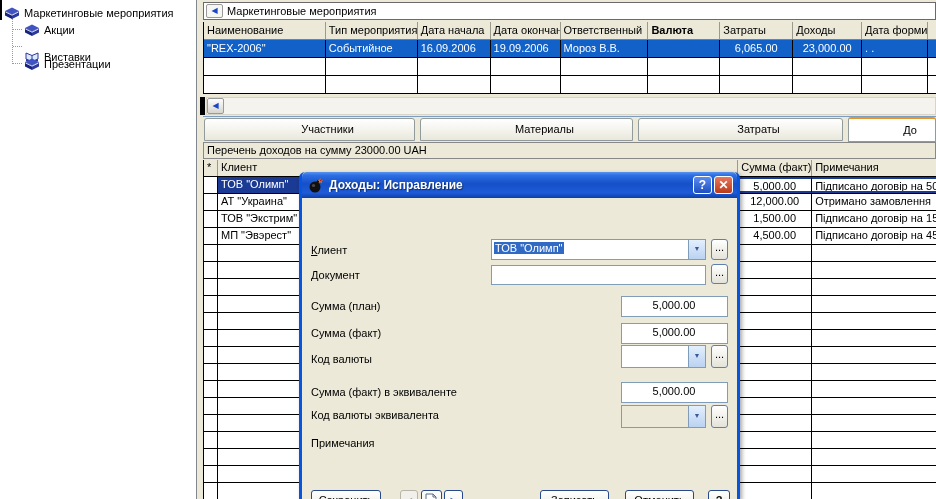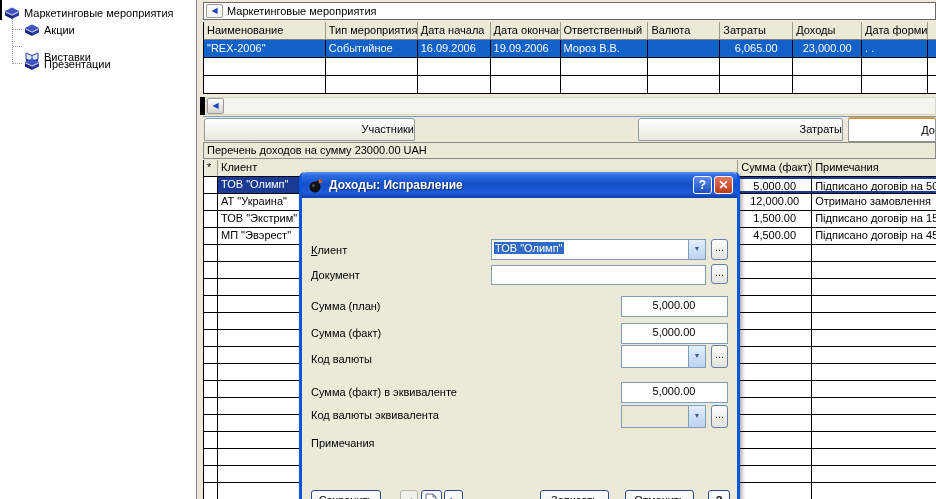--- a/index.html
+++ b/index.html
@@ -27,29 +27,29 @@
 
   
   #top-grid { left:203px; top:22px; width:733px; border-left:1px solid #000; }
   .tg-row { display:flex; height:18px; border-bottom:1px solid #000; background:#fff; }
   .tg-head { background:#ECE9D8; border-bottom:1px solid #808080; }
   .tg-cell { height:100%; padding:2px 3px 0 3px; overflow:hidden; white-space:nowrap; border-right:1px solid #000; }
   .tg-head .tg-cell { border-right:1px solid #9c9a8c; }
   .tg-sel { background:#1161C8; color:#fff; }
   .num { text-align:center; }
   .c0{width:122px;} .c1{width:92px;} .c2{width:73px;} .c3{width:70px;} .c4{width:88px;}
-  .c5{width:72px;} .c6{width:73px;} .c7{width:69px;} .c8{width:66px;} .c9{width:8px; border-right:none!important;}
+  .c5{width:72px;font-weight:bold;} .c6{width:73px;} .c7{width:69px;} .c8{width:66px;} .c9{width:8px; border-right:none!important;}
 
   
   #hscroll { left:206px; top:97px; width:730px; height:18px; background:#F4F3EE; border:1px solid #d8d5c8; display:flex; }
   #hscroll-btn { width:17px; height:16px; background:linear-gradient(180deg,#fdfdfd,#d7d5ce); border:1px solid #9a9a9a; border-radius:2px; color:#1b45c8; font-size:8px; line-height:14px; text-align:center; cursor:pointer; }
   #tabs-topline { left:203px; top:116px; width:733px; height:1px; background:#7C9CC0; }
 
   
-  .tab { position:absolute; top:118px; height:23px; background:linear-gradient(180deg,#ffffff,#eae8dc); border:1px solid #919B9C; border-radius:3px 3px 0 0; text-align:right; line-height:21px; cursor:pointer; overflow:hidden;padding-left:36px; }
+  .tab { position:absolute; top:118px; height:23px; background:linear-gradient(180deg,#ffffff,#eae8dc); border:1px solid #919B9C; border-radius:3px 3px 0 0; text-align:center; line-height:21px; cursor:pointer; overflow:hidden;padding-left:36px; }
   .tab.active { top:117px; height:25px; background:#fff; border-top:2px solid #E5972D; line-height:22px; }
 
   
   #info-bar { left:203px; top:142px; width:733px; height:17px; background:#ECE9D8; border:1px solid #888; padding:1px 18px 0 3px; white-space:nowrap; overflow:hidden; }
 
   
   #income-grid { left:203px; top:160px; width:733px; height:339px; border-left:1px solid #000; overflow:hidden; }
   .ig-row { display:flex; height:17px; border-bottom:1px solid #000; background:#fff; }
   .ig-head { background:#ECE9D8; border-bottom:1px solid #000; }
   .ig-cell { height:100%; padding:1px 3px 0 3px; overflow:hidden; white-space:nowrap; border-right:1px solid #000; }
@@ -207,20 +207,23 @@
   <div class="abs" id="hscroll">
     <div id="hscroll-btn">
       <span>◀</span>
     </div>
   </div>
   <div class="abs" id="tabs-topline"></div>
 
   <div class="abs tab" style="left:204px; width:211px">
     <span>Участники</span>
   </div>
+  <div class="abs tab" style="left:420px; width:213px">
+    <span>Материалы</span>
+  </div>
   <div class="abs tab" style="left:638px; width:205px">
     <span>Затраты</span>
   </div>
   <div class="abs tab active" style="left:848px; width:88px">
     <span>До</span>
   </div>
 
   <div class="abs" id="info-bar">
     <span>Перечень доходов на сумму 23000.00 UAH</span>
   </div>

